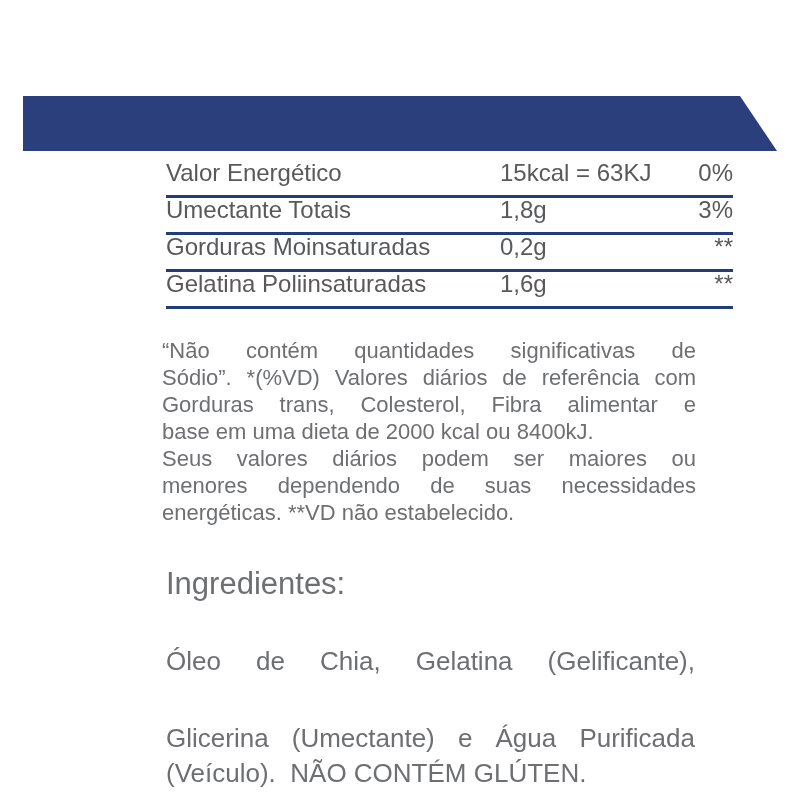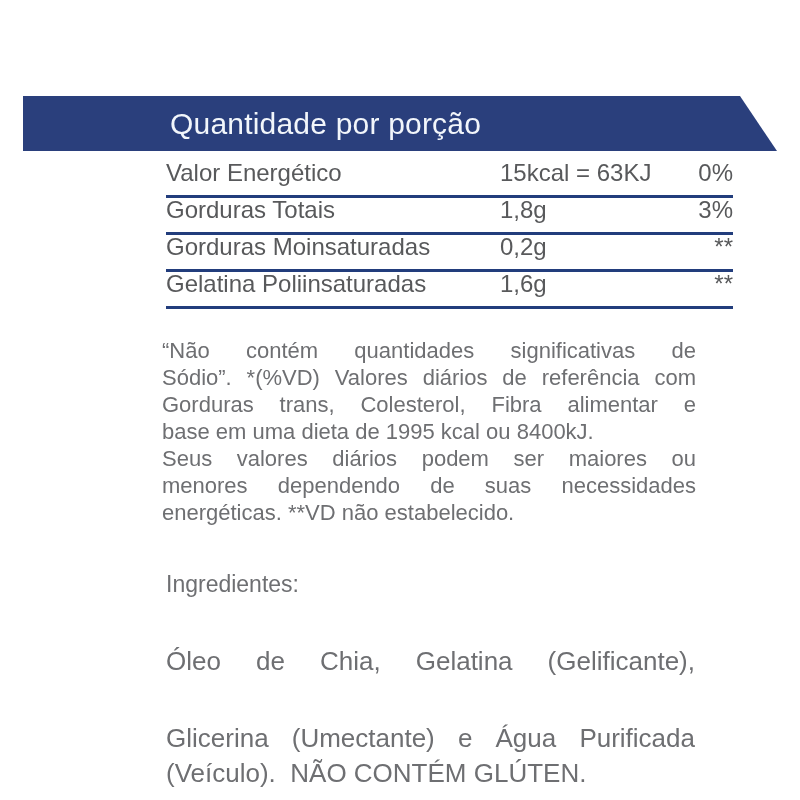--- a/index.html
+++ b/index.html
@@ -43,61 +43,60 @@
     font-size:22px;line-height:27px;color:#6e6f72;
   }
   .legal .ln{display:block;}
   .legal .ln.j{text-align:justify;text-align-last:justify;}
 
   
   .ingr{
     position:absolute;left:166px;top:566px;width:529px;
     color:#6e6f72;
   }
-  .ingr .hd{font-size:23px;line-height:36px;}
+  .ingr .hd{font-size:31px;line-height:36px;}
   .ingr .ln{display:block;font-size:26px;line-height:35px;}
   .ingr .ln.j{text-align:justify;text-align-last:justify;margin-top:42px;}
 </style>
 </head>
 <body>
 
 <div class="stage">
 
   <div class="banner">
-    <span class="title">Quantidade por porção</span>
   </div>
 
   <div class="ntable">
     <div class="nrow">
       <span class="cell lbl">Valor Energético</span>
       <span class="cell val">15kcal = 63KJ</span>
       <span class="cell vdv">0%</span>
     </div>
     <div class="nrow">
-      <span class="cell lbl">Gorduras Totais</span>
+      <span class="cell lbl">Umectante Totais</span>
       <span class="cell val">1,8g</span>
       <span class="cell vdv">3%</span>
     </div>
     <div class="nrow">
       <span class="cell lbl">Gorduras Moinsaturadas</span>
       <span class="cell val">0,2g</span>
       <span class="cell vdv">**</span>
     </div>
     <div class="nrow">
       <span class="cell lbl">Gelatina Poliinsaturadas</span>
       <span class="cell val">1,6g</span>
       <span class="cell vdv">**</span>
     </div>
   </div>
 
   <div class="legal">
     <span class="ln j">“Não contém quantidades significativas de</span>
     <span class="ln j">Sódio”. *(%VD) Valores diários de referência com</span>
     <span class="ln j">Gorduras trans, Colesterol, Fibra alimentar e</span>
-    <span class="ln">base em uma dieta de 1995 kcal ou 8400kJ.</span>
+    <span class="ln">base em uma dieta de 2000 kcal ou 8400kJ.</span>
     <span class="ln j">Seus valores diários podem ser maiores ou</span>
     <span class="ln j">menores dependendo de suas necessidades</span>
     <span class="ln">energéticas. **VD não estabelecido.</span>
   </div>
 
   <div class="ingr">
     <div class="hd">Ingredientes:</div>
     <span class="ln j">Óleo de Chia, Gelatina (Gelificante),</span>
     <span class="ln j">Glicerina (Umectante) e Água Purificada</span>
     <span class="ln">(Veículo).&nbsp; NÃO CONTÉM GLÚTEN.</span>

